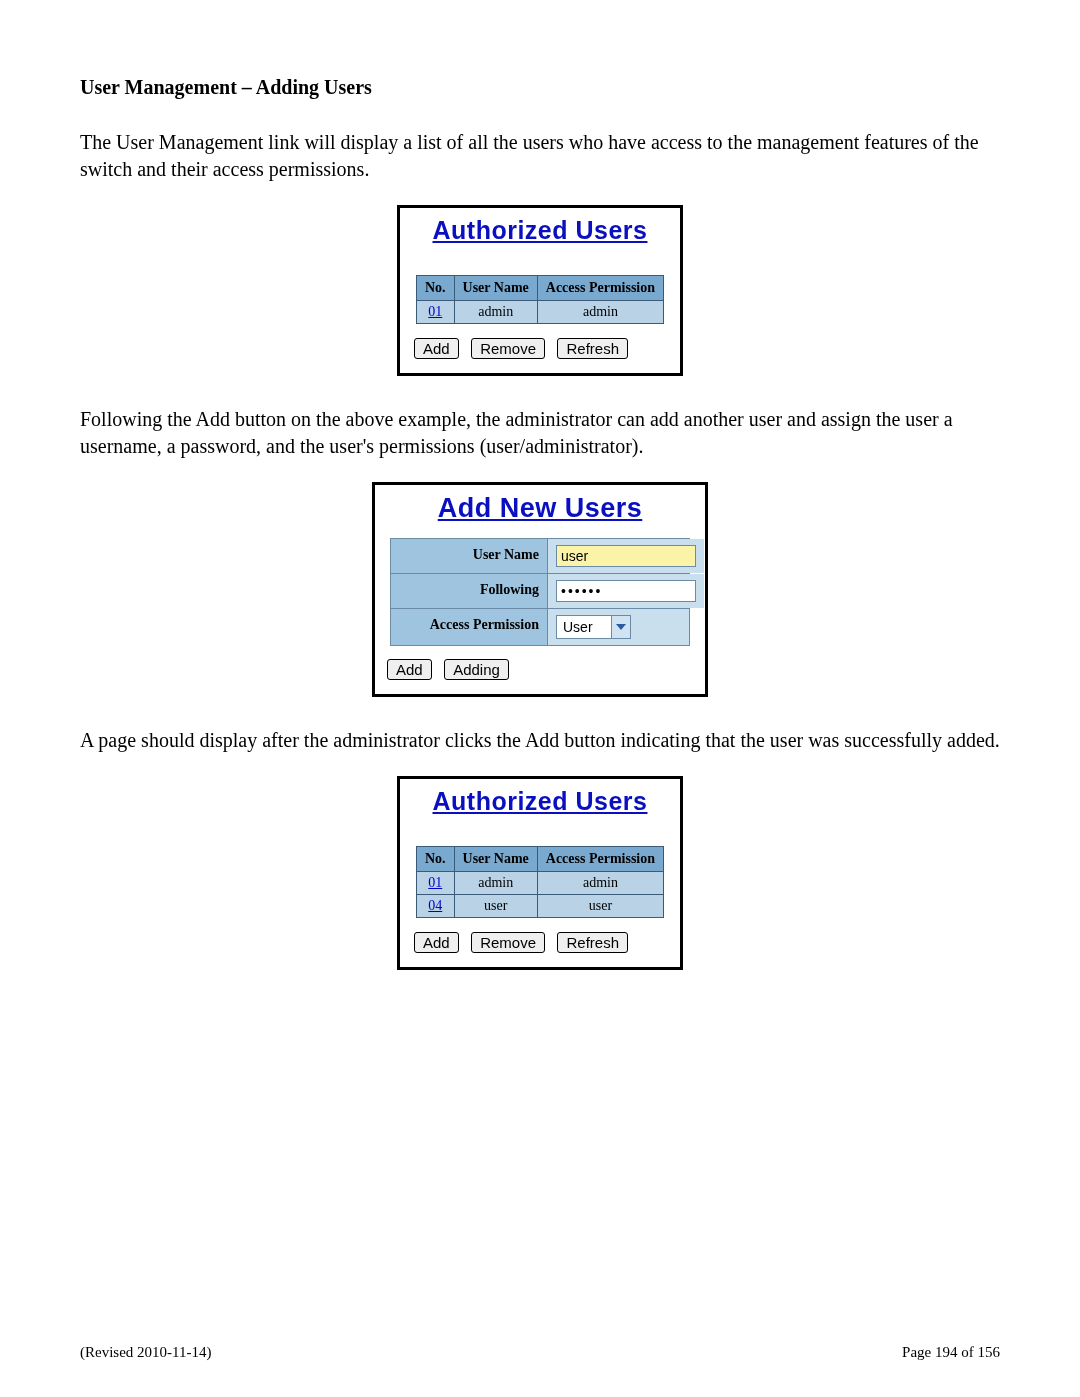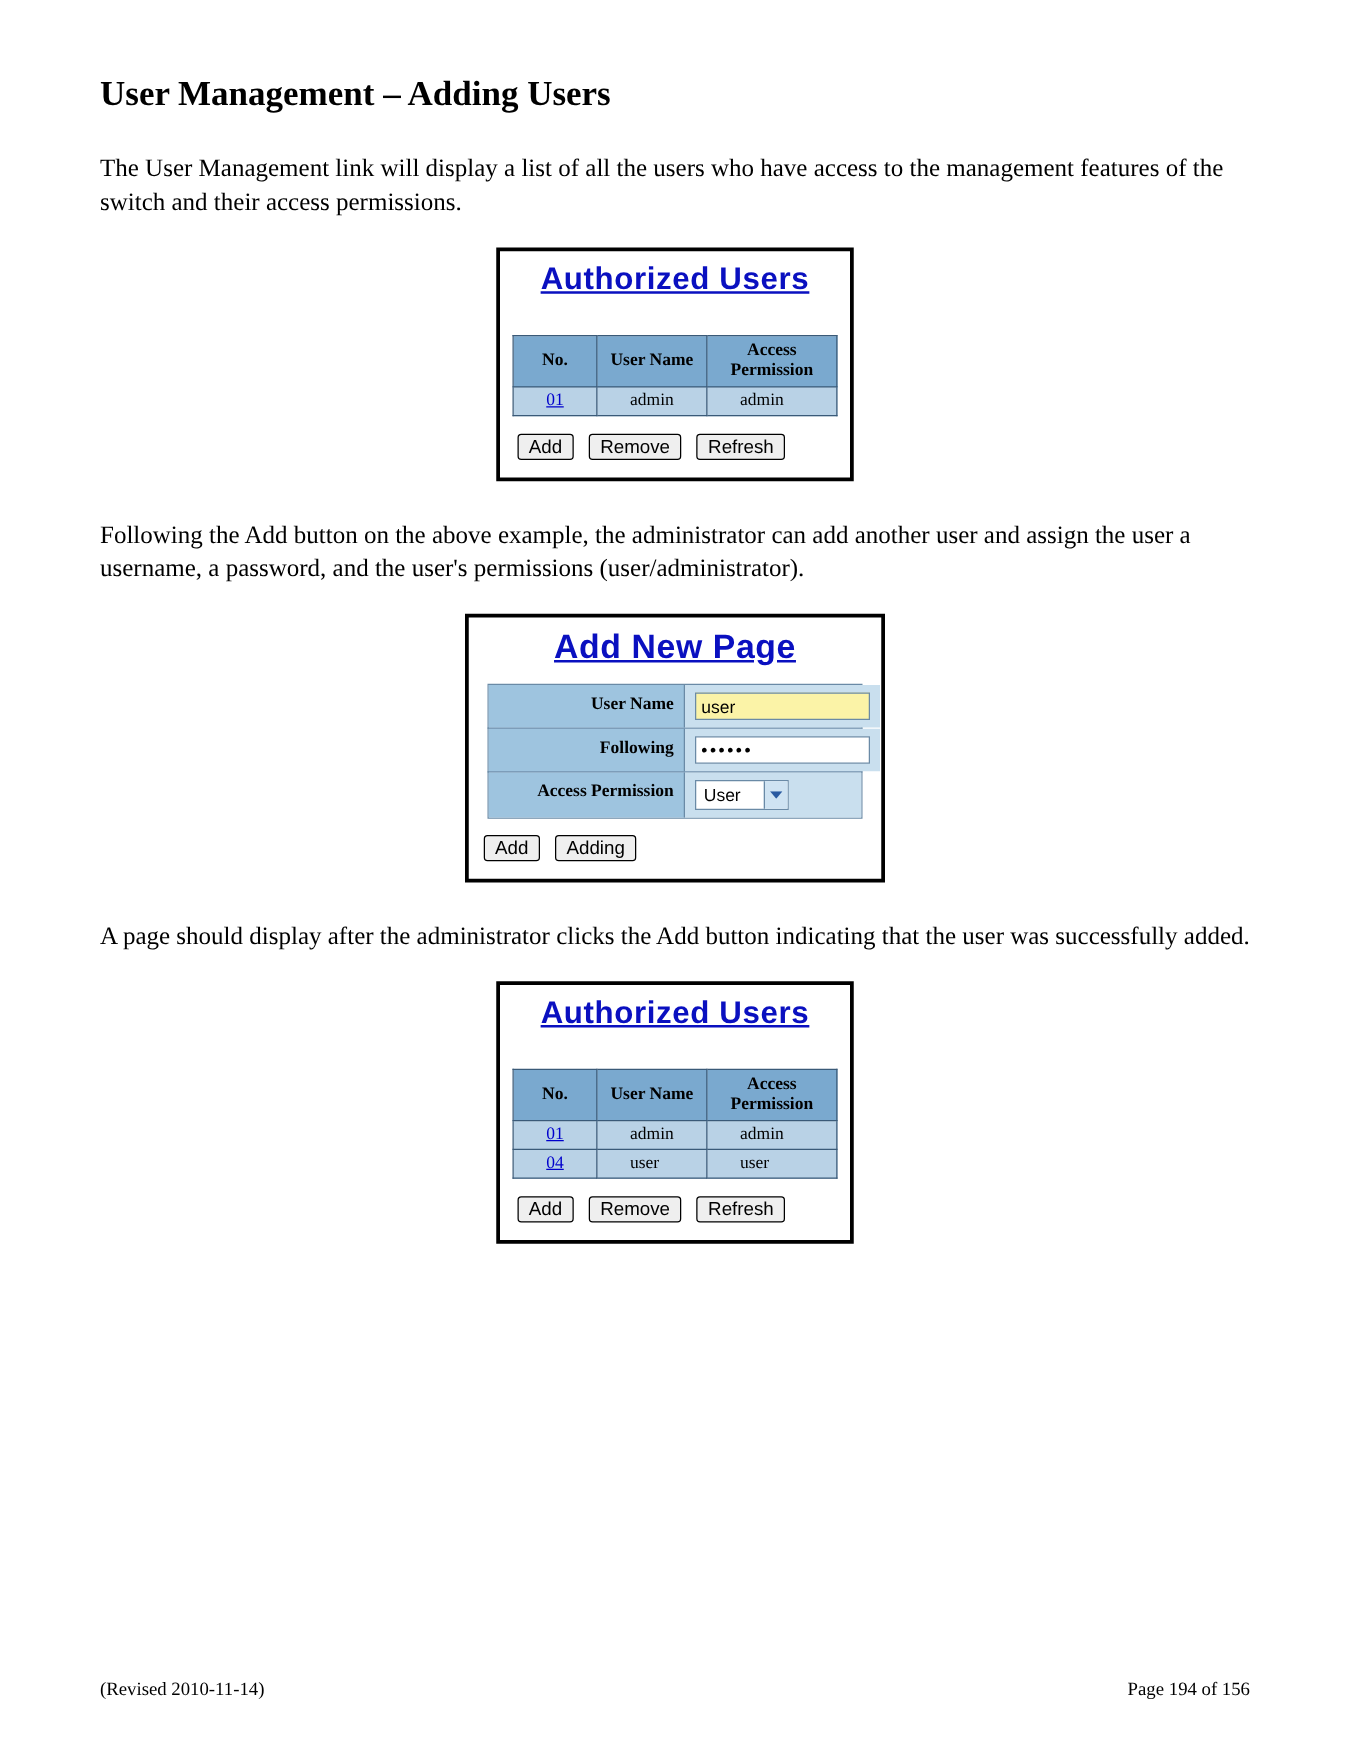--- a/index.html
+++ b/index.html
@@ -10,23 +10,23 @@
     color: #000;
   }
   .page {
     box-sizing: border-box;
     width: 1080px;
     min-height: 1397px;
     padding: 60px 80px 40px 80px;
     position: relative;
   }
   h1.section-title {
-    font-size: 28px;
-    font-weight: bold;
-    margin: 0 0 30px 0;
+    font-size: 20px;
+    font-weight: bold;
+    margin: 16px 0 30px 0;
   }
   p.body-text {
     font-size: 20px;
     line-height: 1.35;
     margin: 0 0 22px 0;
   }
 
   
   .panel {
     border: 3px solid #000;
@@ -56,21 +56,22 @@
   .user-table th {
     background: #7aa9cf;
     border: 1px solid #3a5a78;
     padding: 4px 8px;
     font-weight: bold;
     font-family: "Times New Roman", serif;
   }
   .user-table td {
     background: #b9d2e6;
     border: 1px solid #3a5a78;
-    padding: 3px 26px;
+    padding: 3px 0;
+    text-align: center;
     font-family: "Times New Roman", serif;
   }
   .user-table .num-link {
     color: #0000cc;
     text-decoration: underline;
     cursor: pointer;
   }
 
   
   .btn-row {
@@ -193,21 +194,21 @@
         <span class="classic-btn">Add</span>
         <span class="classic-btn">Remove</span>
         <span class="classic-btn">Refresh</span>
       </div>
     </div>
   </div>
 
   <p class="body-text">Following the Add button on the above example, the administrator can add another user and assign the user a username, a password, and the user's permissions (user/administrator).</p>
 
   <div class="panel" style="width:330px;">
-    <div class="panel-title" style="font-size:27px;">Add New Page</div>
+    <div class="panel-title" style="font-size:27px;">Add New Users</div>
     <div class="panel2-body">
       <div class="form-table">
         <div class="form-row">
           <div class="form-label">User Name</div>
           <div class="form-field">
             <input class="text-input highlight" type="text" value="user" style="">
           </div>
         </div>
         <div class="form-row">
           <div class="form-label">Following</div>

